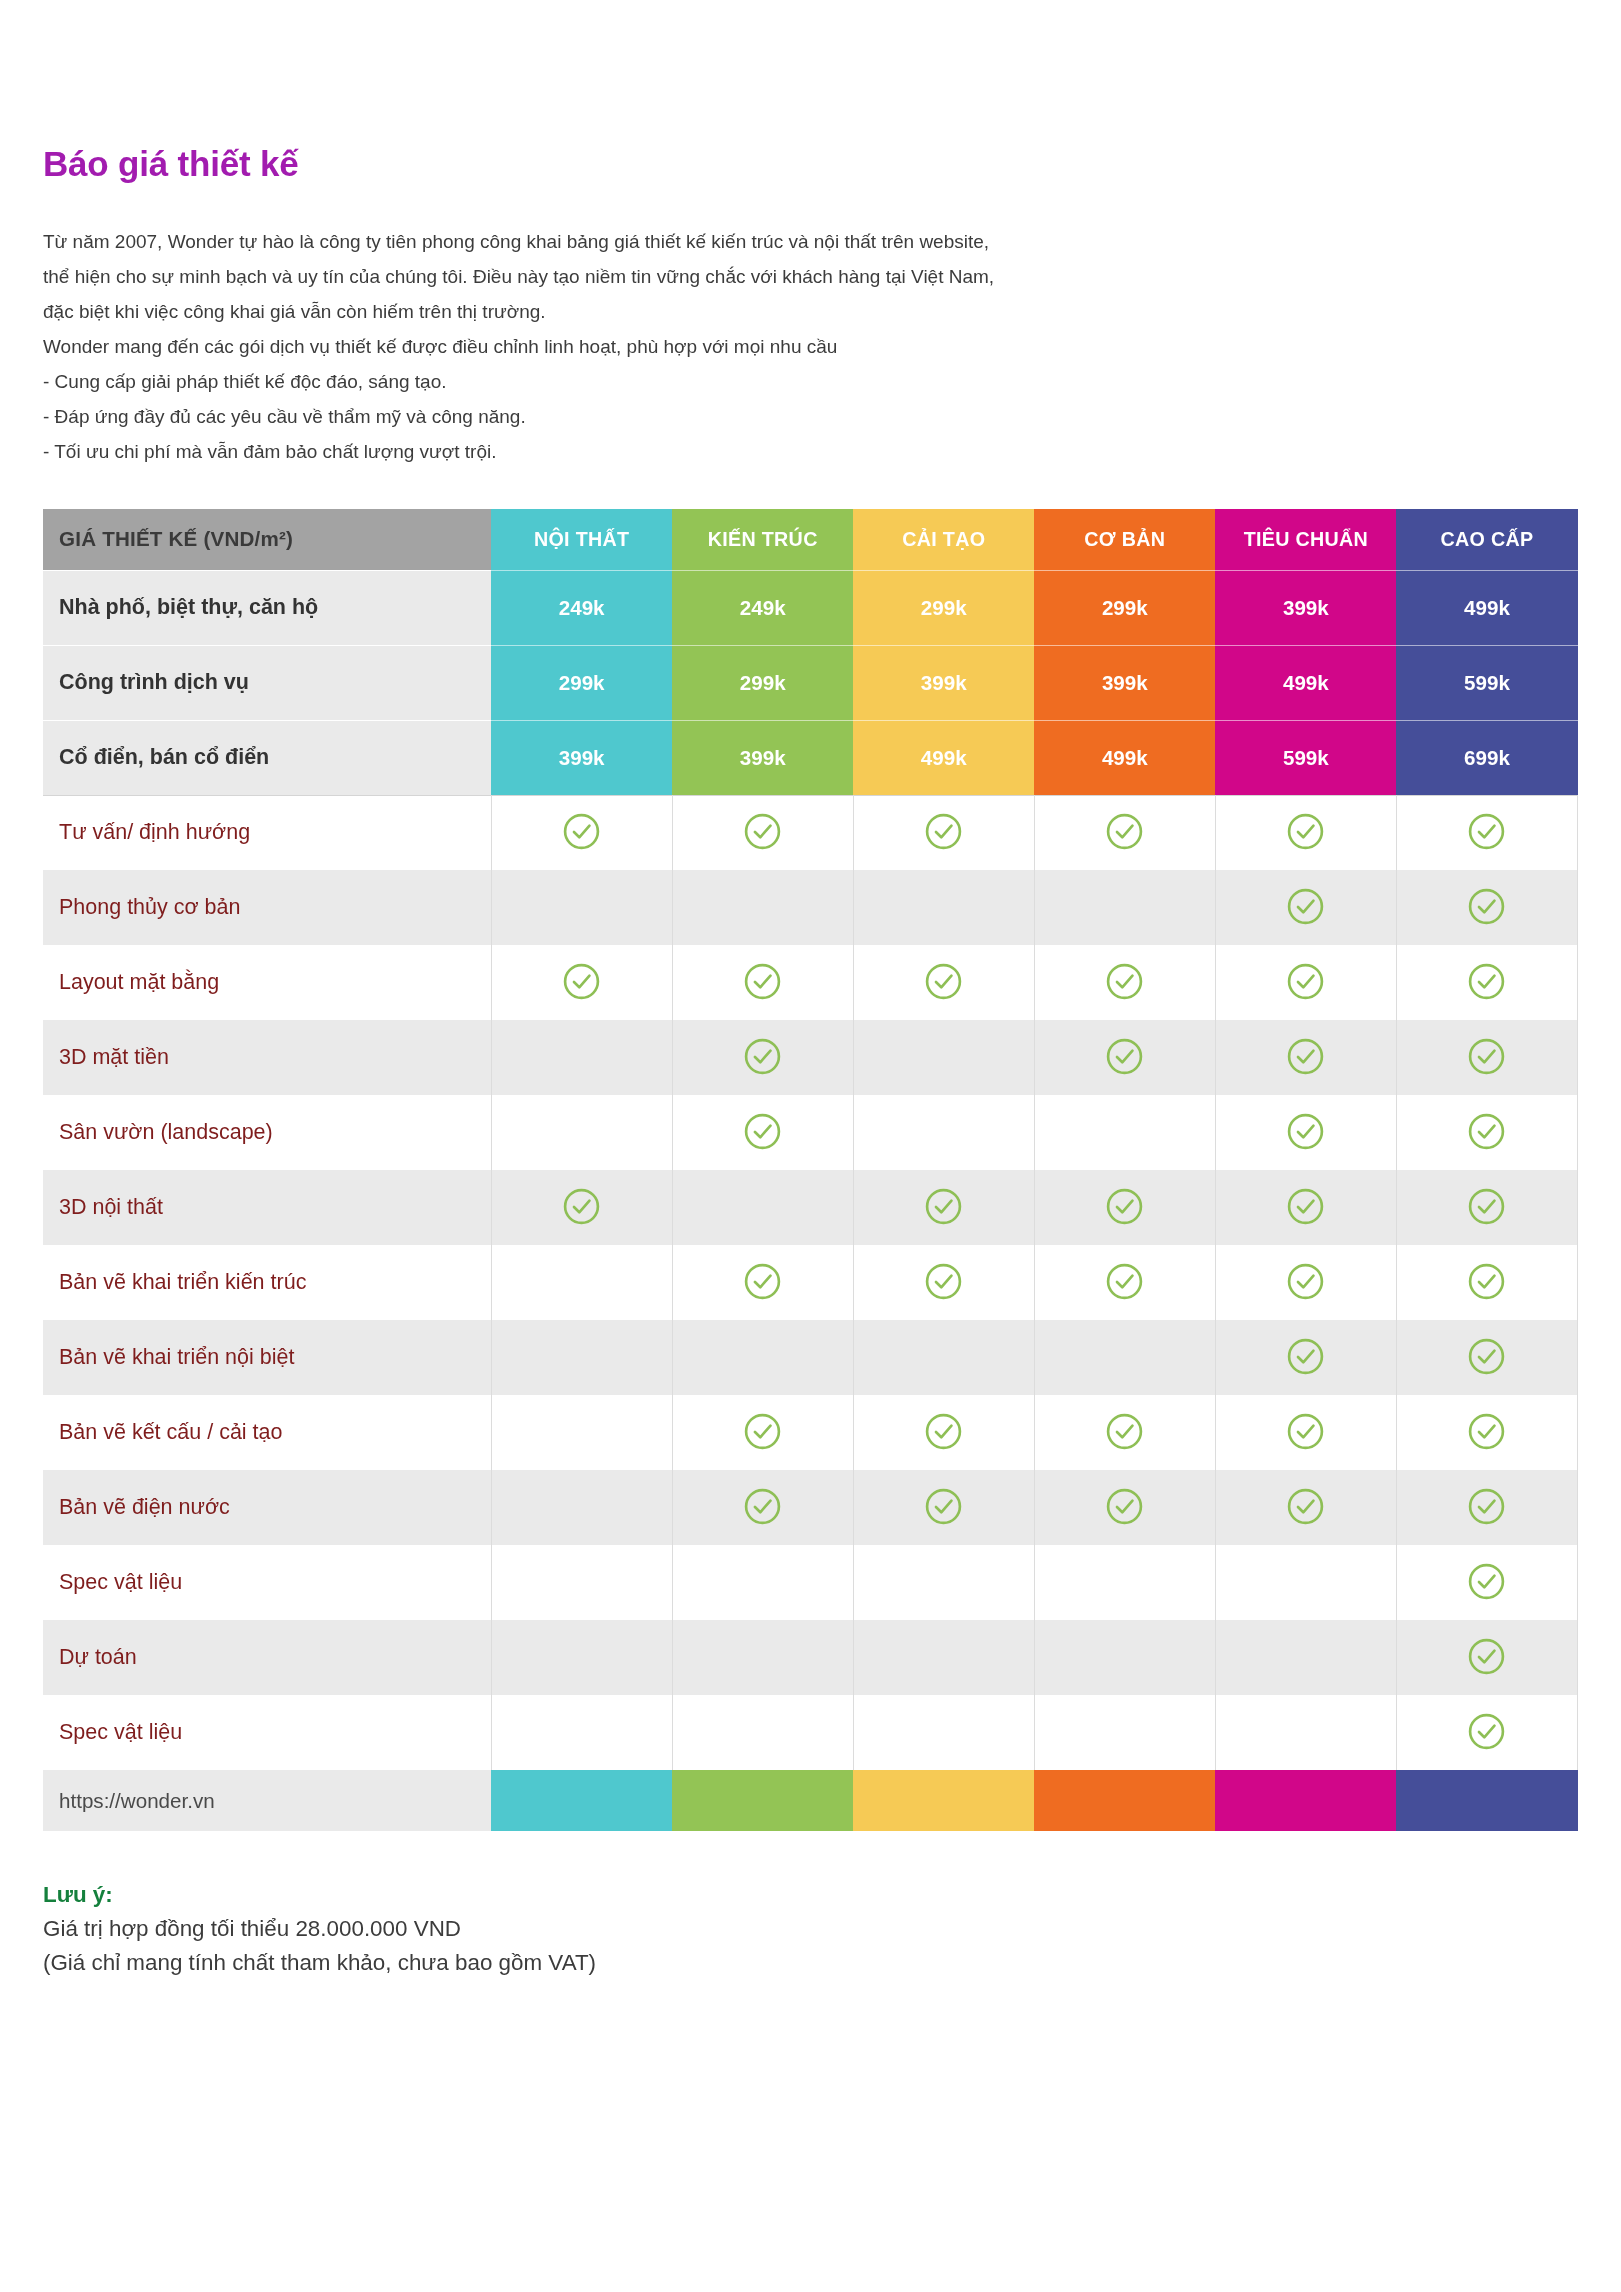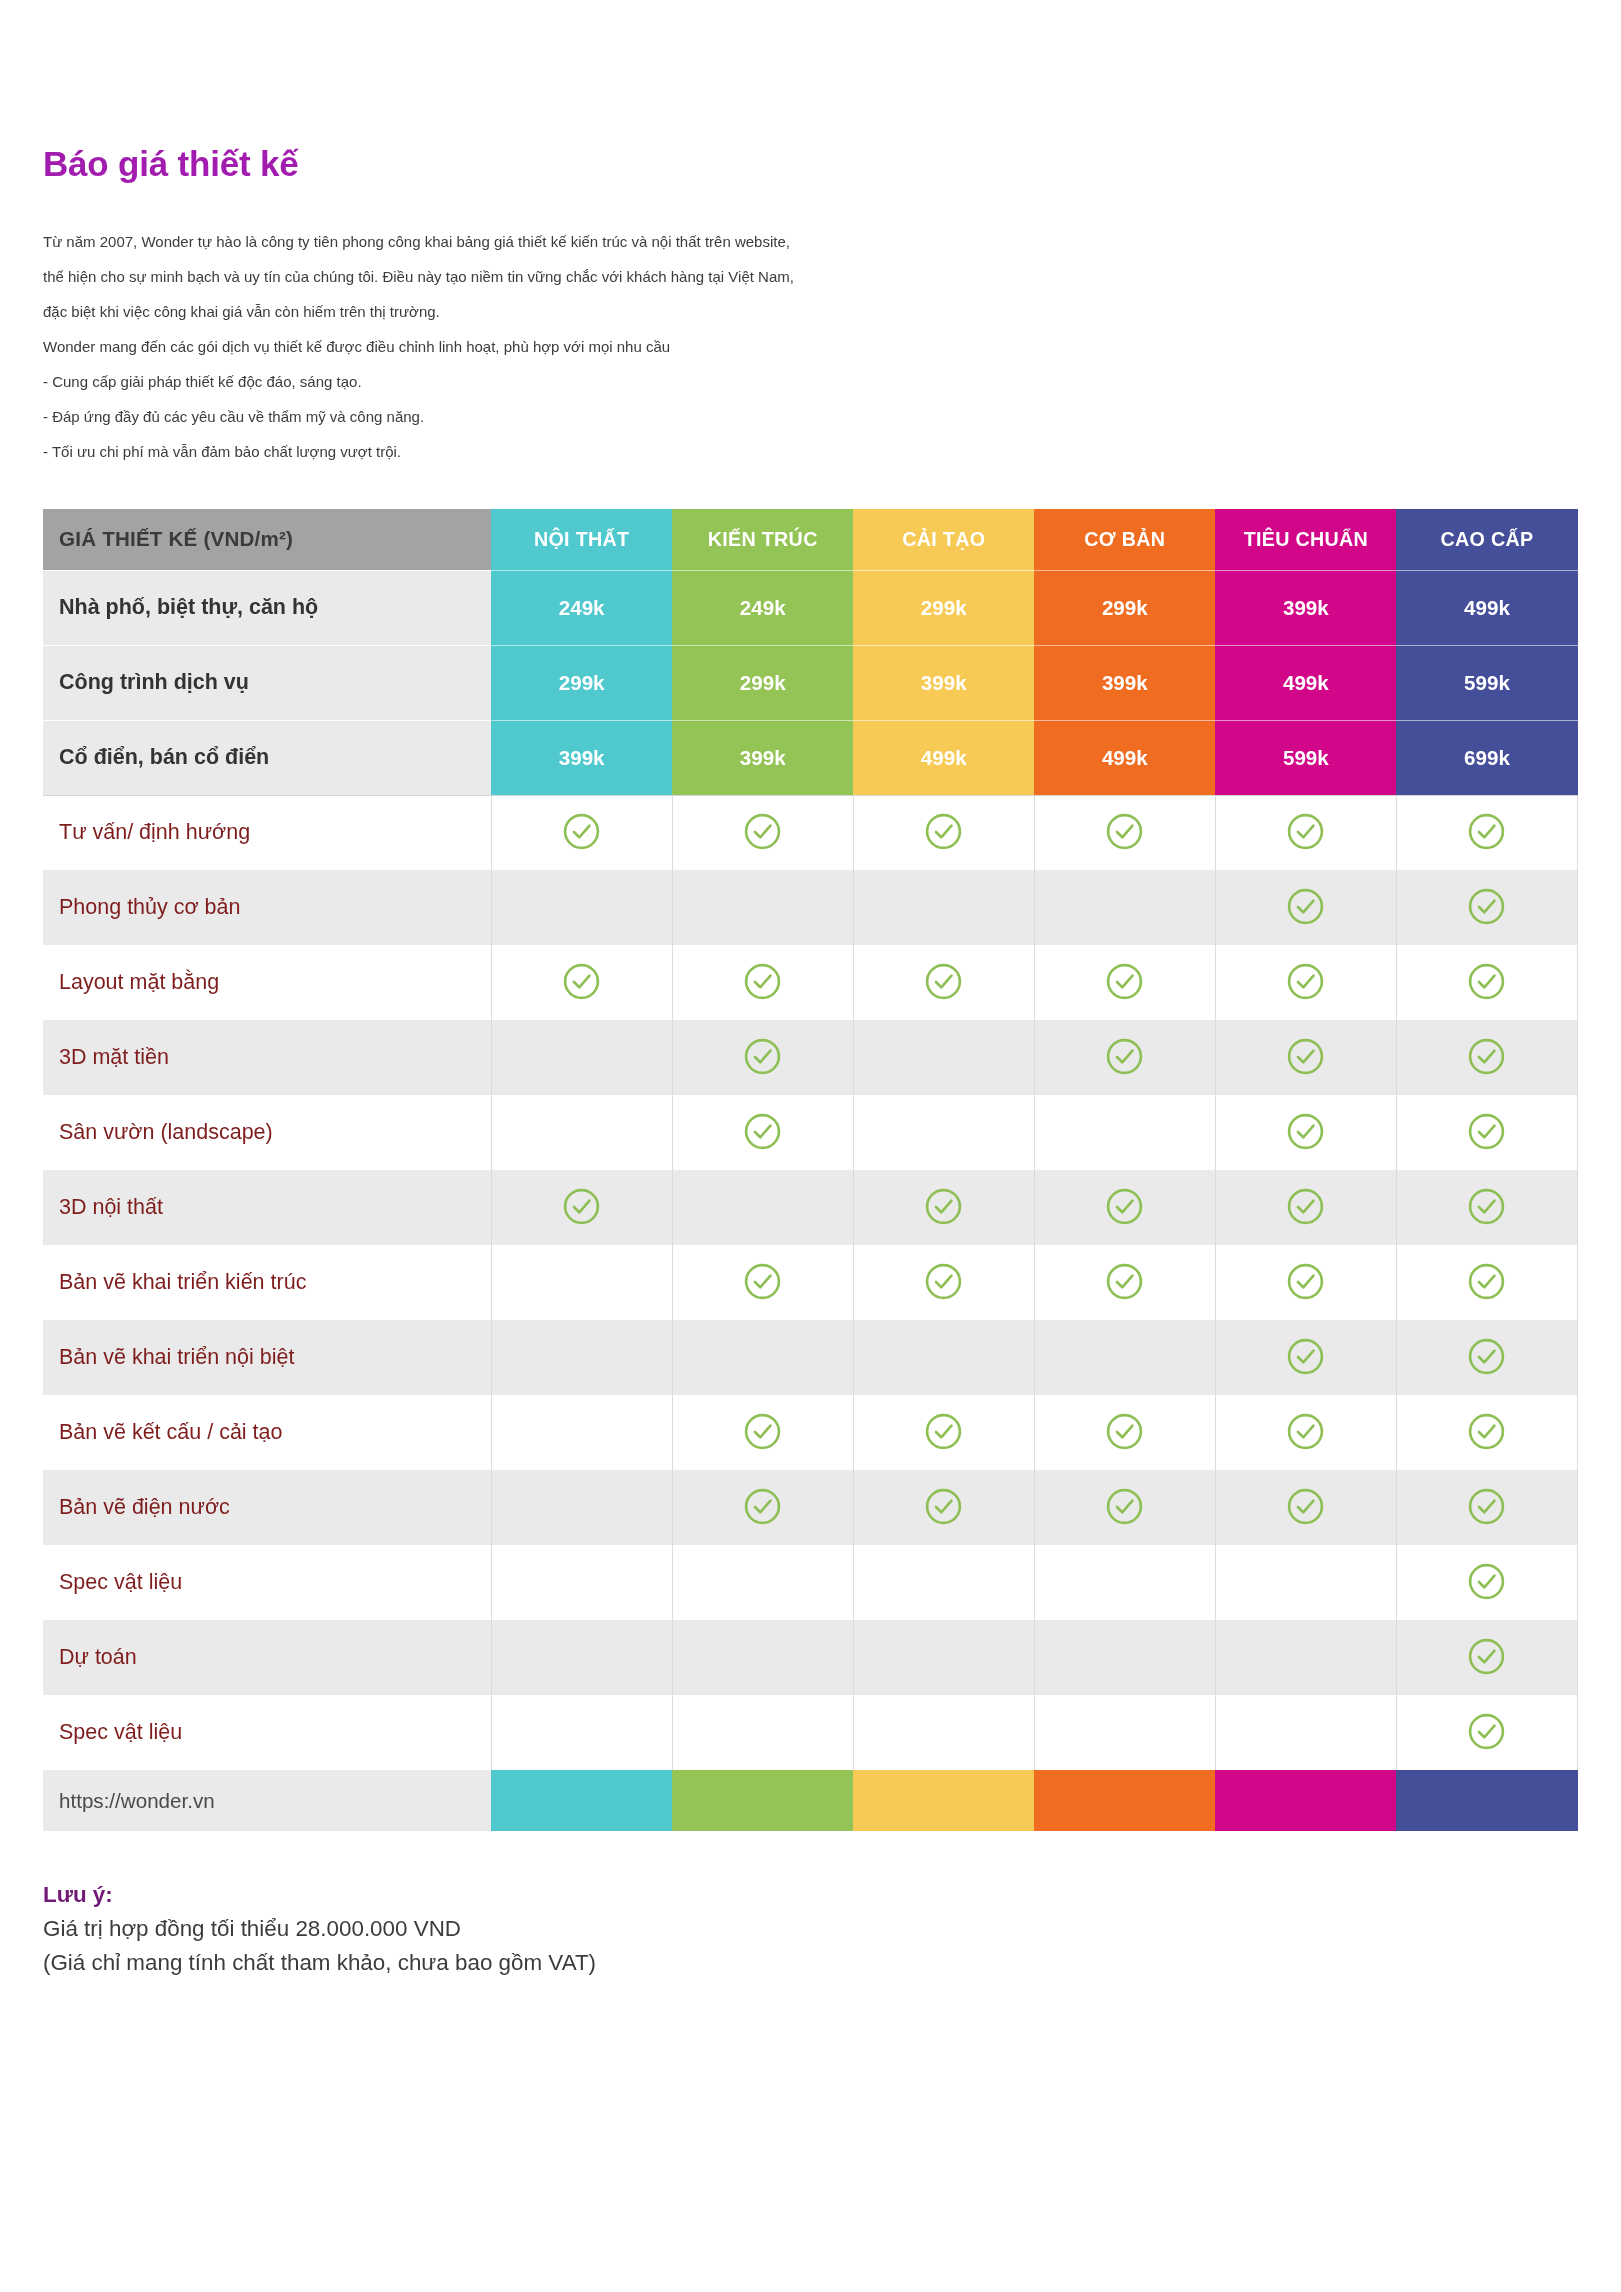--- a/index.html
+++ b/index.html
@@ -37,21 +37,21 @@
     letter-spacing: -0.2px;
     margin: 0;
     padding-top: 143px;
     line-height: 1.2;
   }
 
   
   .intro {
     margin: 0;
     padding-top: 39px;
-    font-size: 15px;
+    font-size: 19px;
     line-height: 35px;
     color: #3c3c3c;
     white-space: pre-line;
     max-width: 1522px;
   }
 
   
   .pricing-table {
     margin-top: 40px;
     width: 1535px;
@@ -146,21 +146,21 @@
 
   
   .notes {
     margin-top: 47px;
     font-size: 22.4px;
     line-height: 34px;
     color: #3c3c3c;
   }
   .notes-title {
     font-weight: bold;
-    color: #701a75;
+    color: #15803d;
   }
   .notes-line { display: block; }
 </style>
 </head>
 <body>
 
 <div class="page">
   <div class="content">
 
     <h1 class="doc-title">Báo giá thiết kế</h1>

